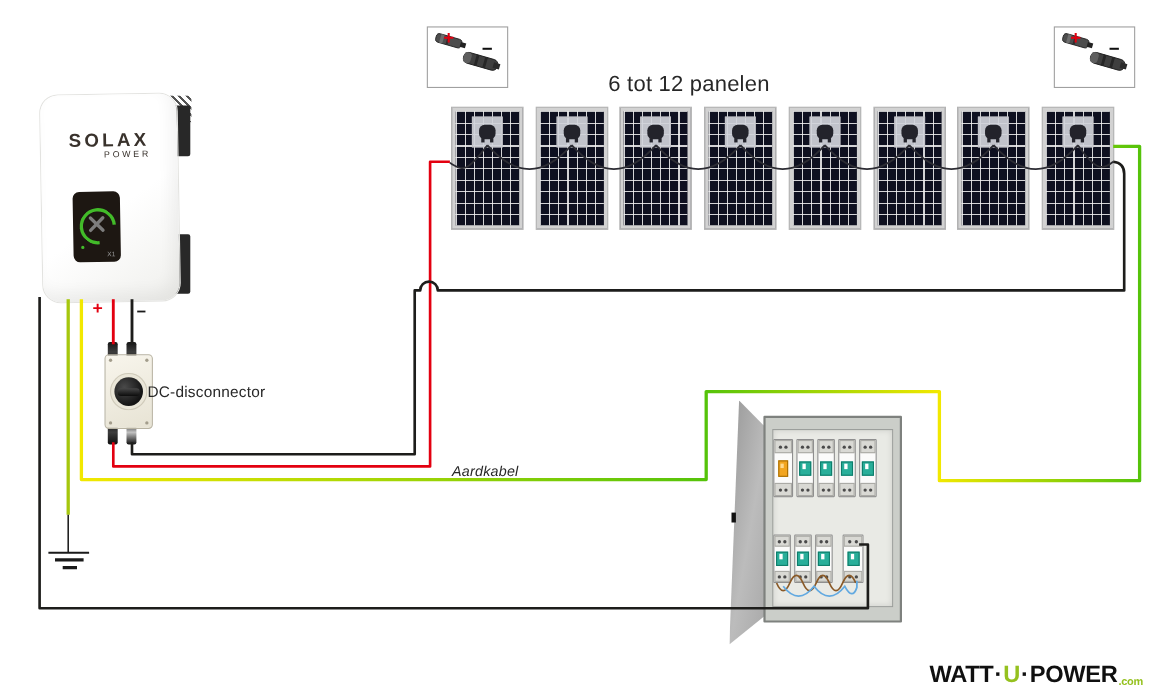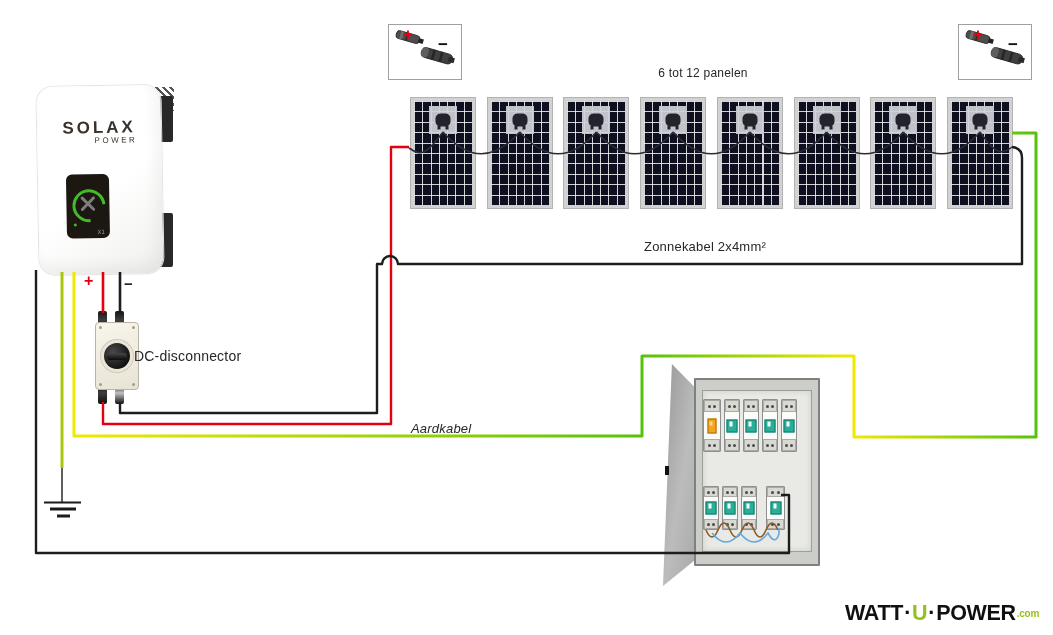--- a/index.html
+++ b/index.html
@@ -2,21 +2,21 @@
 <html><head>
 <meta charset="utf-8">
 <style>
   html,body{margin:0;padding:0;background:#fff;}
   #canvas{position:relative;width:1053px;height:635px;background:#ffffff;overflow:hidden;
           font-family:"Liberation Sans", sans-serif;}
   .abs{position:absolute;}
 
   
   .lbl{position:absolute;color:#272727;letter-spacing:.2px;}
-  #lbl-panels{left:553px;top:66px;width:300px;text-align:center;font-size:12px;}
+  #lbl-panels{left:553px;top:66px;width:300px;font-size:20px;}
   #lbl-zonne{left:555px;top:239px;width:300px;text-align:center;font-size:13px;}
   #lbl-aard{left:411px;top:421px;font-size:13px;font-style:italic;}
   #lbl-dc{left:134px;top:348px;font-size:14px;}
 
   
   #inv-hatch{left:150px;top:87px;width:24px;height:24px;
     background:repeating-linear-gradient(45deg,#555 0 2px,transparent 2px 5px);}
   .bkt{position:absolute;background:#282828;border-radius:2px;}
   #bkt1{left:156px;top:96px;width:17px;height:46px;}
   #bkt2{left:156px;top:213px;width:17px;height:54px;}
@@ -91,21 +91,21 @@
     display:flex;align-items:center;justify-content:space-evenly;}
   .small .term{height:10px;}
   .screw{width:3px;height:3px;border-radius:50%;background:#4a4a4a;}
   .tog{position:absolute;left:50%;top:50%;transform:translate(-50%,-50%);width:9px;height:11px;
     background:var(--toggle,#28ae99);border:1px solid #0e7d6b;}
   .tog:after{content:"";position:absolute;left:2px;top:1px;width:3px;height:5px;background:#fff;}
   .rcd .tog{width:7px;height:13px;background:var(--lever,#f2a51f);border-color:#a86e00;}
   .rcd .tog:after{left:1px;top:2px;width:3px;height:4px;background:#ffd98e;}
 
   
-  #logo{position:absolute;right:14px;bottom:9px;display:flex;align-items:center;
+  #logo{position:absolute;right:14px;bottom:9px;display:flex;align-items:flex-end;
     font-weight:bold;font-size:21.5px;color:#101010;letter-spacing:-.3px;}
   #logo .sep{margin:0 1px;}
   #logo .u{color:var(--accent,#95c11f);}
   #logo .com{font-size:10px;color:var(--accent,#95c11f);margin-left:1px;}
 
   #wires{position:absolute;left:0;top:0;z-index:5;pointer-events:none;}
   .toplayer{z-index:6;}
 </style>
 </head>
 <body style="--toggle: #28ae99; --lever: #f2a51f; --accent: #95c11f;">
@@ -353,21 +353,20 @@
     <path id="wire-red" d="M 103 402 V 424 H 391 V 147 H 409" stroke="#e30010" stroke-width="2.4" fill="none" stroke-linejoin="round"></path>
     <path id="wire-black-dc" d="M 120 402 V 413 H 377 V 264 H 382 A 8 8 0 0 1 398 264 H 1022 V 158 Q 1022 148 1012 147" stroke="#1d1d1b" stroke-width="2.4" fill="none" stroke-linejoin="round"></path>
     <g id="panel-wires" stroke="#2c2c33" stroke-width="1.6" fill="none">
         <path d="M 443 132 C 425 156 421 156 409 148 M 443 132 C 469 161 493.71428571428567 161 519.7142857142857 132 M 519.7142857142857 132 C 545.7142857142857 161 570.4285714285714 161 596.4285714285714 132 M 596.4285714285714 132 C 622.4285714285714 161 647.1428571428571 161 673.1428571428571 132 M 673.1428571428571 132 C 699.1428571428571 161 723.8571428571429 161 749.8571428571429 132 M 749.8571428571429 132 C 775.8571428571429 161 800.5714285714286 161 826.5714285714286 132 M 826.5714285714286 132 C 852.5714285714286 161 877.2857142857142 161 903.2857142857142 132 M 903.2857142857142 132 C 929.2857142857142 161 954 161 980 132 M 980 132 C 996 155 1002 155 1012 147"></path>
       </g>
     <path id="wire-brown" d="M 706 530 Q 712 544 718 530 T 730 530 T 742 530 T 754 530 T 766 530 T 778 530" stroke="#8a5a28" stroke-width="1.6" fill="none"></path>
     <path id="wire-blue" d="M 712 533 Q 726 551 740 533 Q 754 551 768 533 Q 775 546 779 534 L 779 528" stroke="#62a9e0" stroke-width="1.6" fill="none"></path>
   </svg>
 
   <div class="lbl toplayer" id="lbl-panels">6 tot 12 panelen</div>
-  <div class="lbl toplayer" id="lbl-zonne">Zonnekabel 2x4mm²</div>
   <div class="lbl toplayer" id="lbl-aard">Aardkabel</div>
   <div class="lbl toplayer" id="lbl-dc">DC-disconnector</div>
 
   <div id="logo">
     <span>WATT</span>
     <span class="sep">·</span>
     <span class="u">U</span>
     <span class="sep">·</span>
     <span>POWER</span>
     <span class="com">.com</span>

